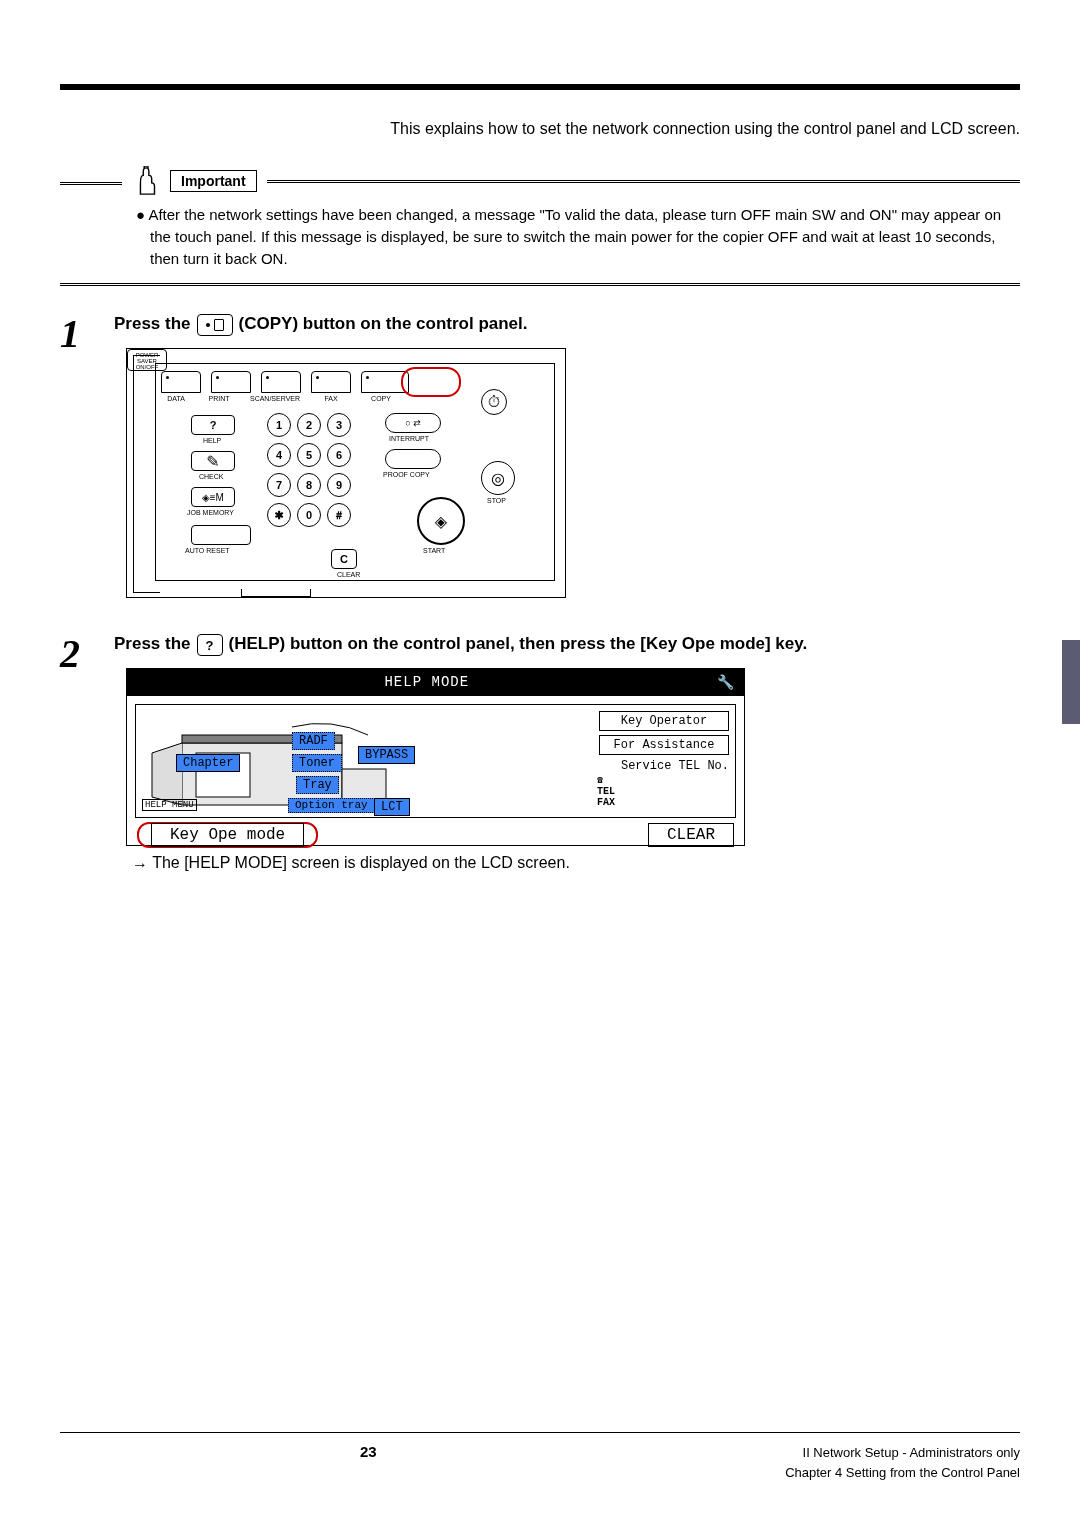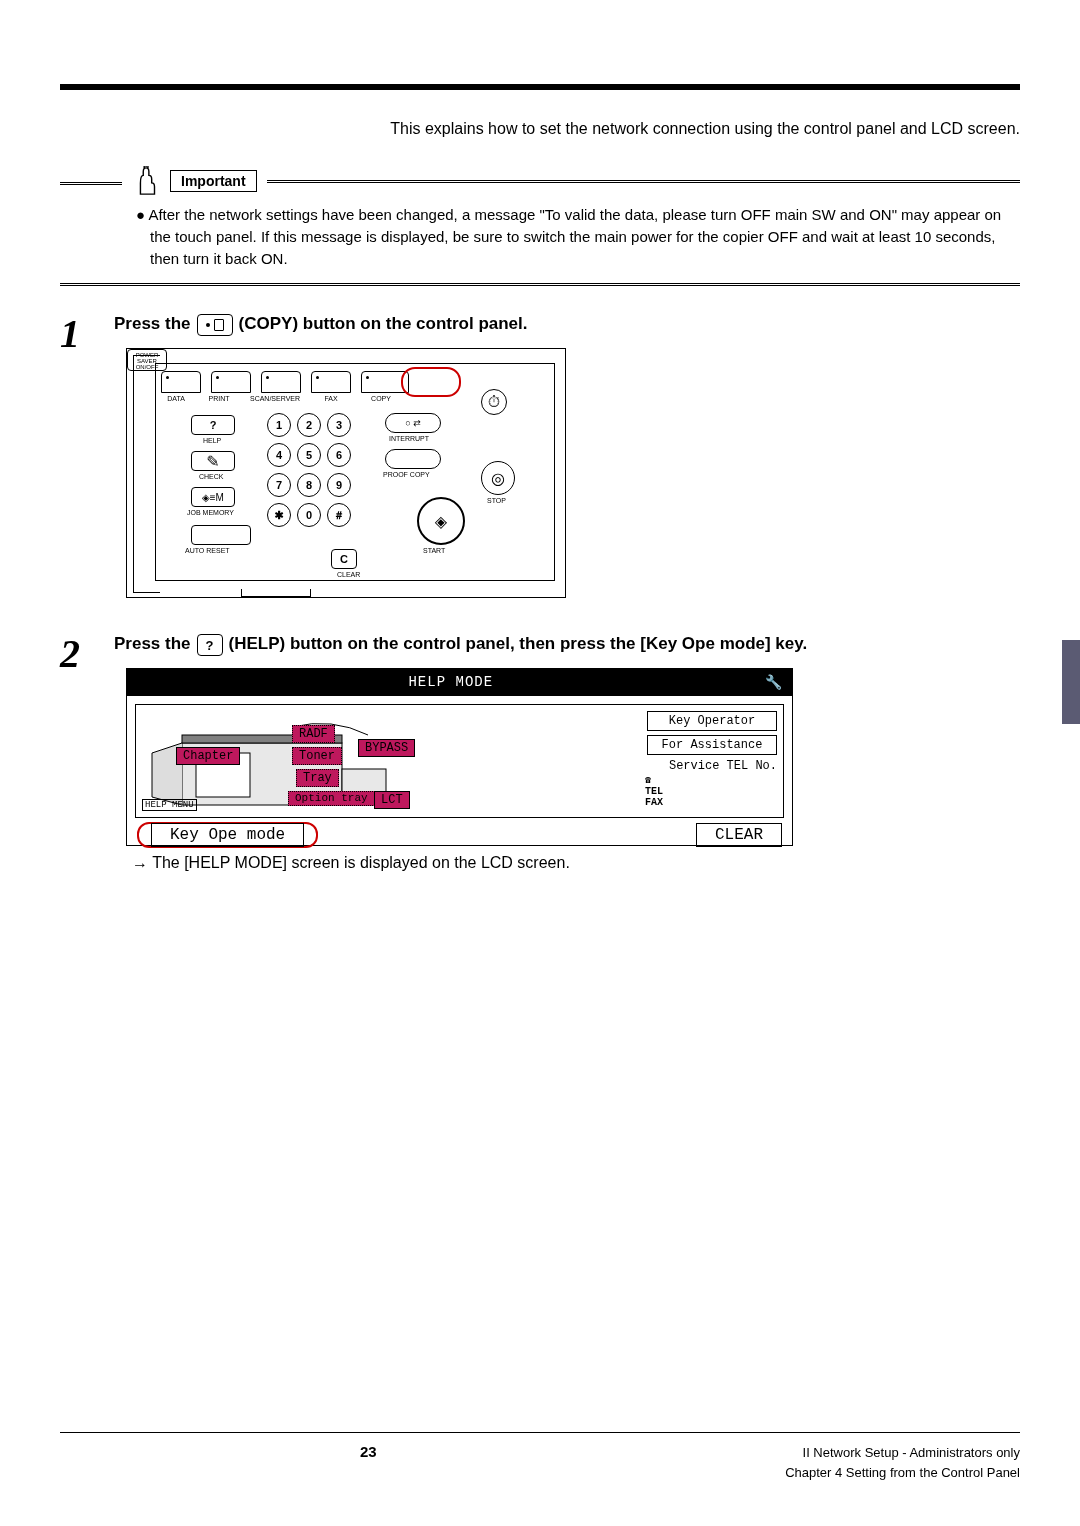--- a/index.html
+++ b/index.html
@@ -78,28 +78,28 @@
   .lbl-stop { position:absolute; left: 360px; top: 148px; font-size:7px; }
   .lbl-clear { position:absolute; left: 210px; top: 222px; font-size:7px; }
   .keyC { position:absolute; left: 204px; top: 200px; width:26px; height:20px; border:1px solid #000; border-radius:4px; display:flex; align-items:center; justify-content:center; font-size:11px; font-weight:700; }
 
   .bus-left { position: absolute; left: 6px; top: 6px; width: 18px; height: 238px; border-left: 1px solid #000; }
   .bus-top { position:absolute; left:0; top:0; width:26px; border-top:1px solid #000; }
   .bus-btm { position:absolute; left:0; bottom:0; width:26px; border-top:1px solid #000; }
   .foot-notch { position:absolute; left:114px; bottom:0; width:70px; height:8px; border:1px solid #000; border-top:none; }
 
   
-  .lcd-fig { width: 667px; margin-left: 12px; }
+  .lcd-fig { width: 619px; margin-left: 12px; }
   .lcd-top { background: #000; color: #fff; height: 28px; display:flex; align-items:center; justify-content:space-between; padding: 0 10px; font-family: "Courier New", monospace; font-size: 14px; }
   .lcd-top-title { flex:1; text-align:center; letter-spacing:1px; }
   .lcd-body { border: 1px solid #000; border-top: none; padding: 8px 8px 6px 8px; height: 150px; position: relative; font-family: "Courier New", monospace; font-size: 13px; }
   .lcd-inner { border: 1px solid #000; height: 114px; position: relative; background: #fff; }
   .lcd-diagram { position:absolute; left:6px; top:4px; width: 300px; height: 104px; }
   .lcd-diagram svg { width: 100%; height: 100%; }
-  .lcd-box { position:absolute; border:1px solid #000; background:#be185d; font-size:12px; padding: 1px 6px; }
+  .lcd-box { position:absolute; border:1px solid #000; background:#3b82f6; font-size:12px; padding: 1px 6px; margin-top: 7px; }
   .lcd-box.dotted { border-style: dotted; }
   .lcd-right { position:absolute; right:6px; top:6px; width: 130px; }
   .lcd-rbtn { border:1px solid #000; padding:2px 4px; margin-bottom:4px; text-align:center; font-size:12px; }
   .lcd-tel { font-size: 12px; text-align: right; margin-top: 4px; }
   .lcd-telicon { position:absolute; right: 120px; top: 70px; font-size: 10px; line-height:1.1; text-align:left; }
   .lcd-footer { display:flex; justify-content:space-between; align-items:center; margin-top:4px; padding: 0 2px; }
   .lcd-fbtn { border:1px solid #000; padding: 2px 18px; font-size:16px; }
   .kom-highlight { border: 2px solid #c00; border-radius: 12px; padding: 2px 12px; }
   .helpmenu-lbl { position:absolute; left:6px; bottom:6px; font-size:9px; border:1px solid #000; padding:0 2px; }
 

